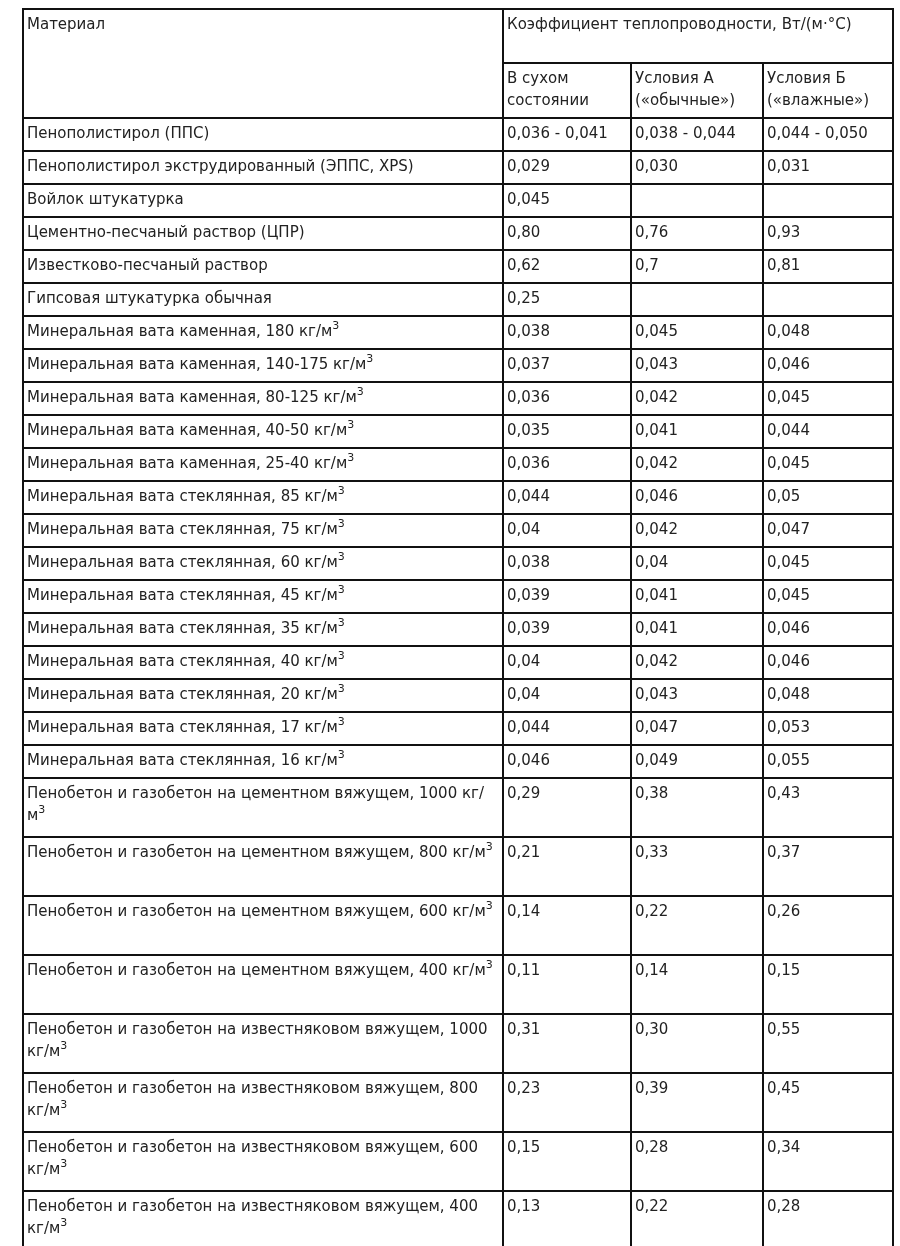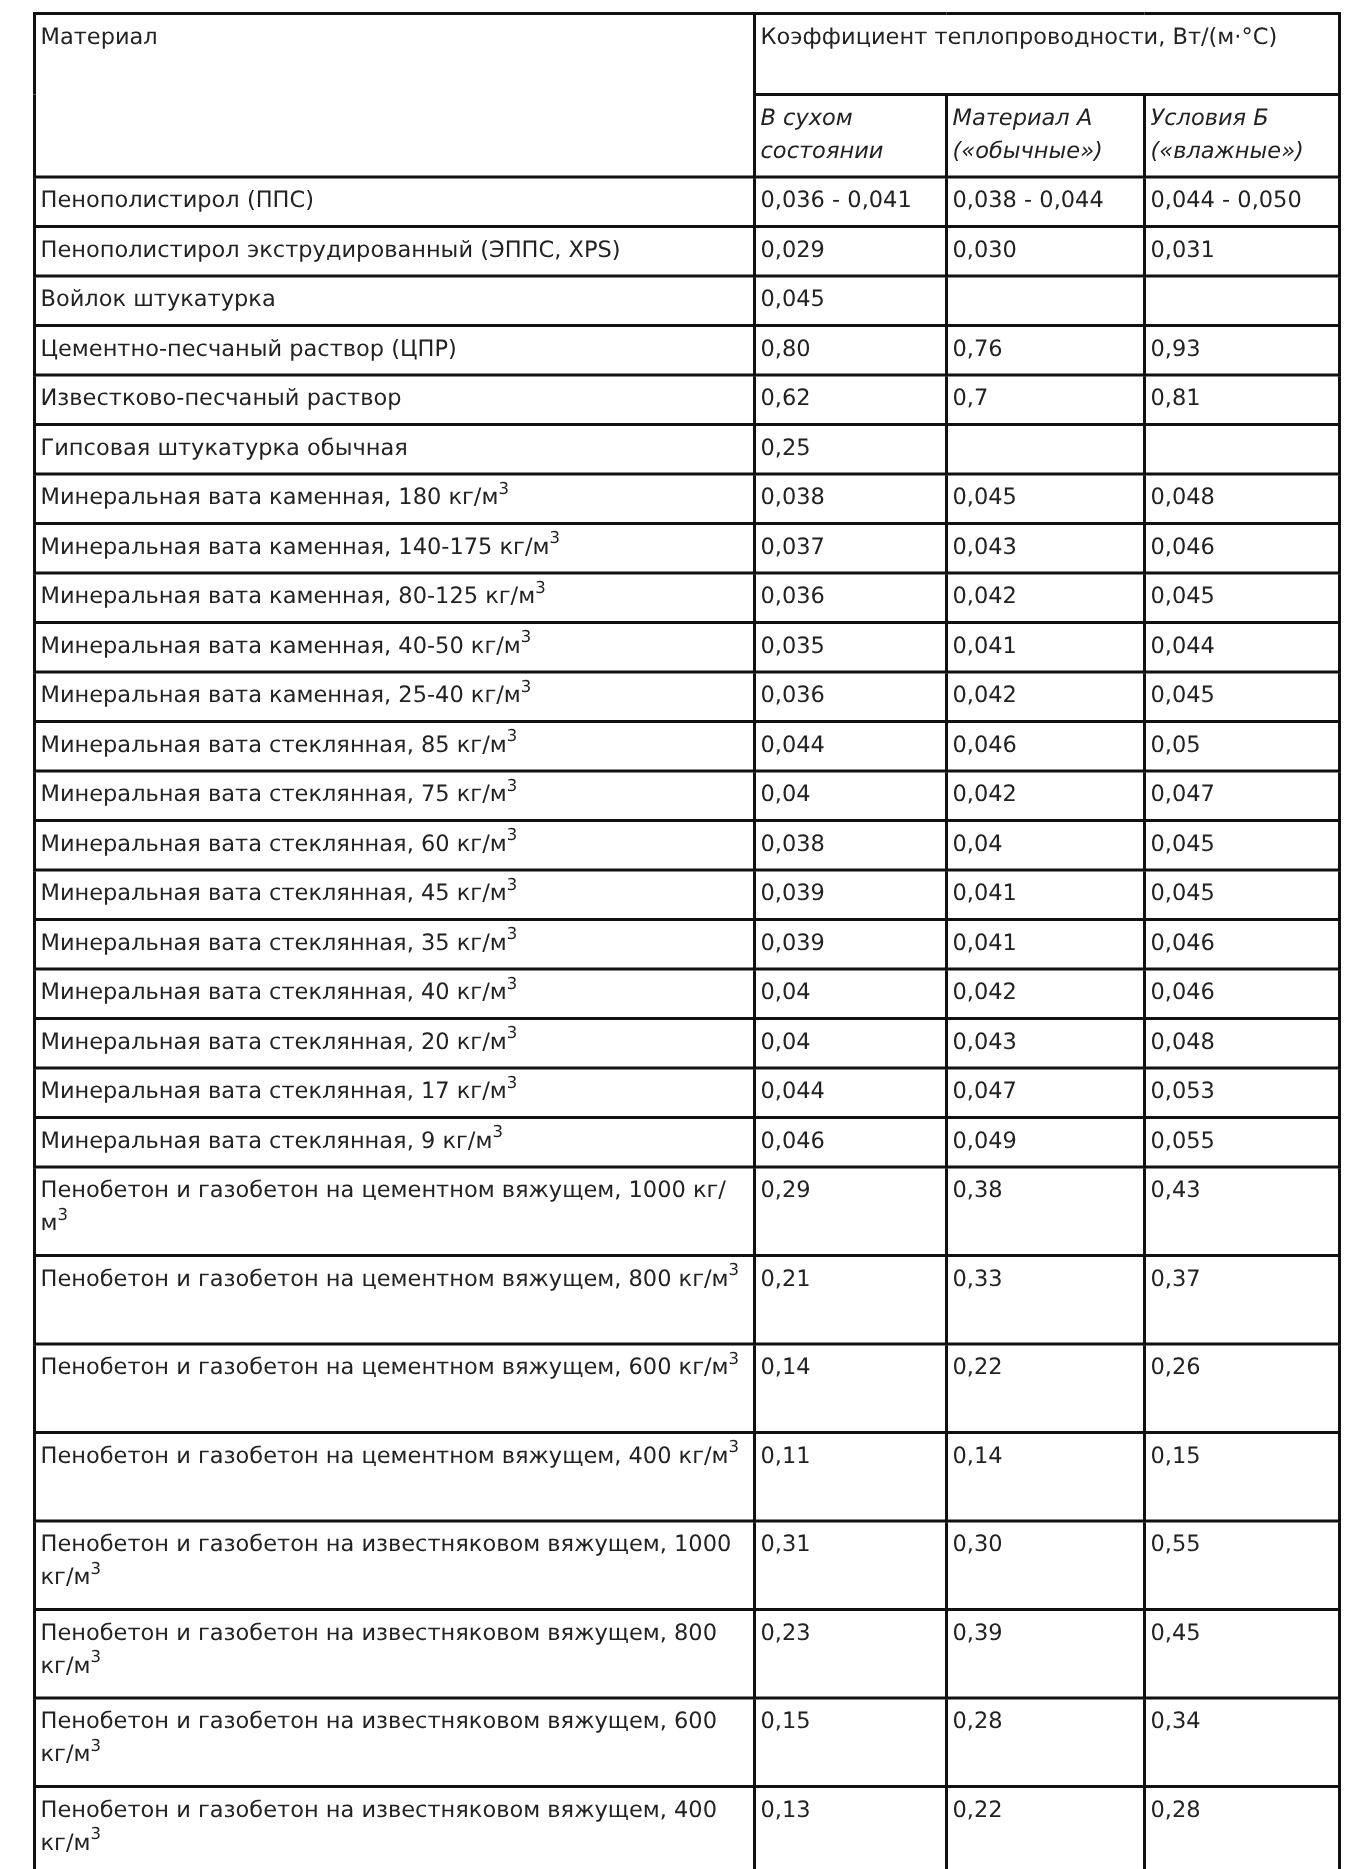--- a/index.html
+++ b/index.html
@@ -22,41 +22,41 @@
     font-weight: normal;
   }
   col.c1 { width: 480px; }
   col.c2 { width: 128px; }
   col.c3 { width: 132px; }
   col.c4 { width: 130px; }
   tr.r1 td { height: 24px; }
   tr.r2 td { height: 50px; }
   sup { font-size: 11px; line-height: 0; position: relative; top: -1px; vertical-align: super; }
   .h1 { height: 45px; }
-  .h2 { height: 46px; font-style: italic; }
+  .h2 { height: 46px; }
 </style>
 </head>
 <body>
 
 <div class="wrap">
   <table class="tc">
     <colgroup>
       <col class="c1">
         <col class="c2">
         <col class="c3">
         <col class="c4">
     </colgroup>
     <thead>
       <tr>
         <th rowspan="2">Материал</th>
         <th colspan="3" class="h1">Коэффициент теплопроводности, Вт/(м·°С)</th>
       </tr>
       <tr>
         <th class="h2">В сухом состоянии</th>
-        <th class="h2">Материал А («обычные»)</th>
+        <th class="h2">Условия А («обычные»)</th>
         <th class="h2">Условия Б («влажные»)</th>
       </tr>
     </thead>
     <tbody id="tbody">
         <tr class="r1">
           <td><span>Пенополистирол (ППС)</span></td>
           <td>0,036 - 0,041</td>
           <td>0,038 - 0,044</td>
           <td>0,044 - 0,050</td>
         </tr>
@@ -162,21 +162,21 @@
           <td>0,043</td>
           <td>0,048</td>
         </tr>
         <tr class="r1">
           <td><span>Минеральная вата стеклянная, 17 кг/м</span><sup>3</sup></td>
           <td>0,044</td>
           <td>0,047</td>
           <td>0,053</td>
         </tr>
         <tr class="r1">
-          <td><span>Минеральная вата стеклянная, 9 кг/м</span><sup>3</sup></td>
+          <td><span>Минеральная вата стеклянная, 16 кг/м</span><sup>3</sup></td>
           <td>0,046</td>
           <td>0,049</td>
           <td>0,055</td>
         </tr>
         <tr class="r2">
           <td><span>Пенобетон и газобетон на цементном вяжущем, 1000 кг/м</span><sup>3</sup></td>
           <td>0,29</td>
           <td>0,38</td>
           <td>0,43</td>
         </tr>

